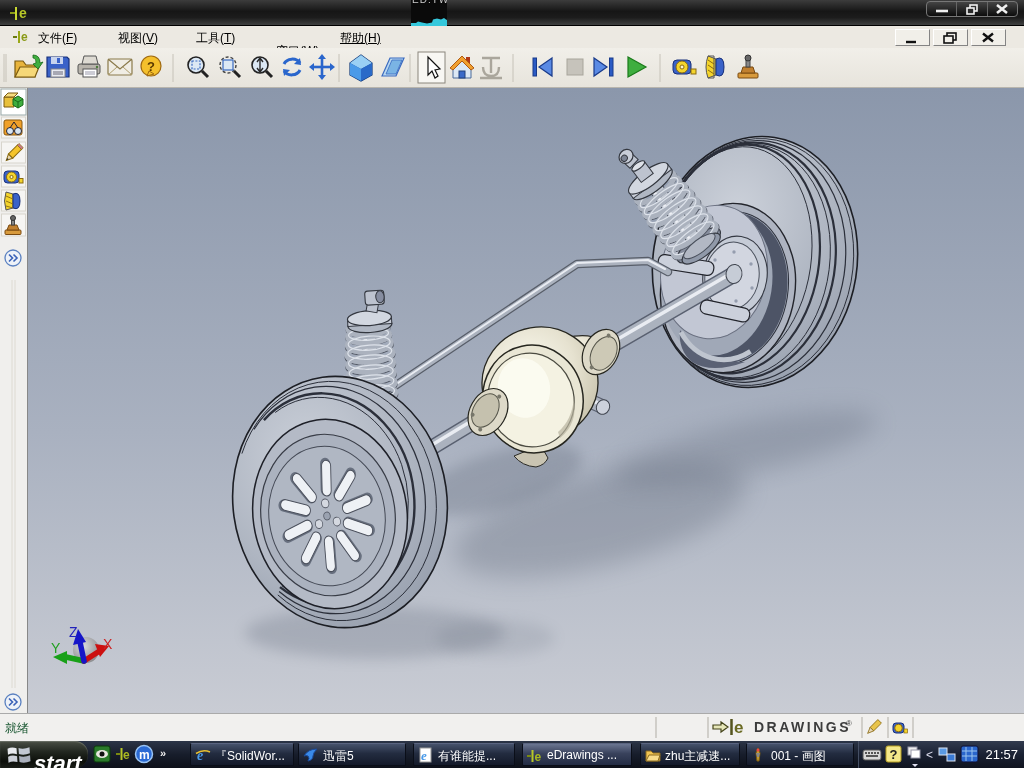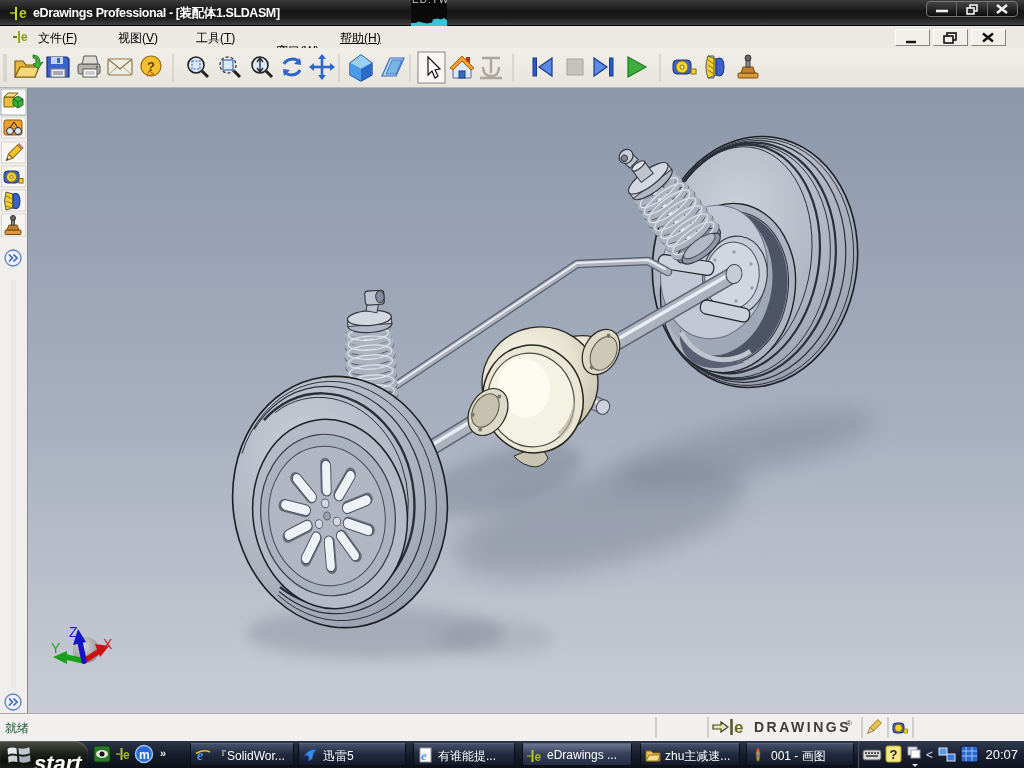--- a/index.html
+++ b/index.html
@@ -43,21 +43,20 @@
 </style>
 </head>
 <body>
 <div id="screen">
   <div id="titlebar">
     <svg id="tlogo" viewBox="0 0 24 18">
       <path d="M2 9 h5" stroke="#8a9a18" stroke-width="2"></path>
       <path d="M8 3 v13" stroke="#c8d832" stroke-width="2"></path>
       <text x="11" y="14" font-size="14" font-weight="bold" fill="#b8c828" font-family="Liberation Sans">e</text>
     </svg>
-    <div class="ttext">eDrawings Professional - [装配体1.SLDASM]</div>
     <div id="winbtns">
       <div class="wb"><svg width="28" height="14" viewBox="0 0 28 14">
             <line x1="8" y1="9" x2="20" y2="9" stroke="#f0f0f0" stroke-width="2.6"></line>
           </svg></div>
       <div class="wb"><svg width="28" height="14" viewBox="0 0 28 14">
             <rect x="12" y="3" width="7" height="6" fill="none" stroke="#f0f0f0" stroke-width="1.6"></rect>
             <rect x="9" y="6" width="7" height="6" fill="#2a2a2a" stroke="#f0f0f0" stroke-width="1.6"></rect>
           </svg></div>
       <div class="wb"><svg width="28" height="14" viewBox="0 0 28 14">
             <path d="M9 3 L19 11 M19 3 L9 11" stroke="#f0f0f0" stroke-width="2.6"></path>
@@ -752,16 +751,16 @@
         <g transform="translate(102,5)">
             <rect x="0" y="0" width="17" height="16" rx="2" fill="#2a66cc" stroke="#113"></rect>
             <g stroke="#9ac4ee">
               <line x1="1" y1="5" x2="16" y2="5"></line>
               <line x1="1" y1="10" x2="16" y2="10"></line>
               <line x1="5" y1="1" x2="5" y2="15"></line>
               <line x1="11" y1="1" x2="11" y2="15"></line>
             </g>
           </g>
       </svg>
-      <span style="position:absolute;right:6px;top:6px;color:#fff;font-size:13px;">20:07</span>
+      <span style="position:absolute;right:6px;top:6px;color:#fff;font-size:13px;">21:57</span>
     </div>
   </div>
 </div>
 
 </body></html>

